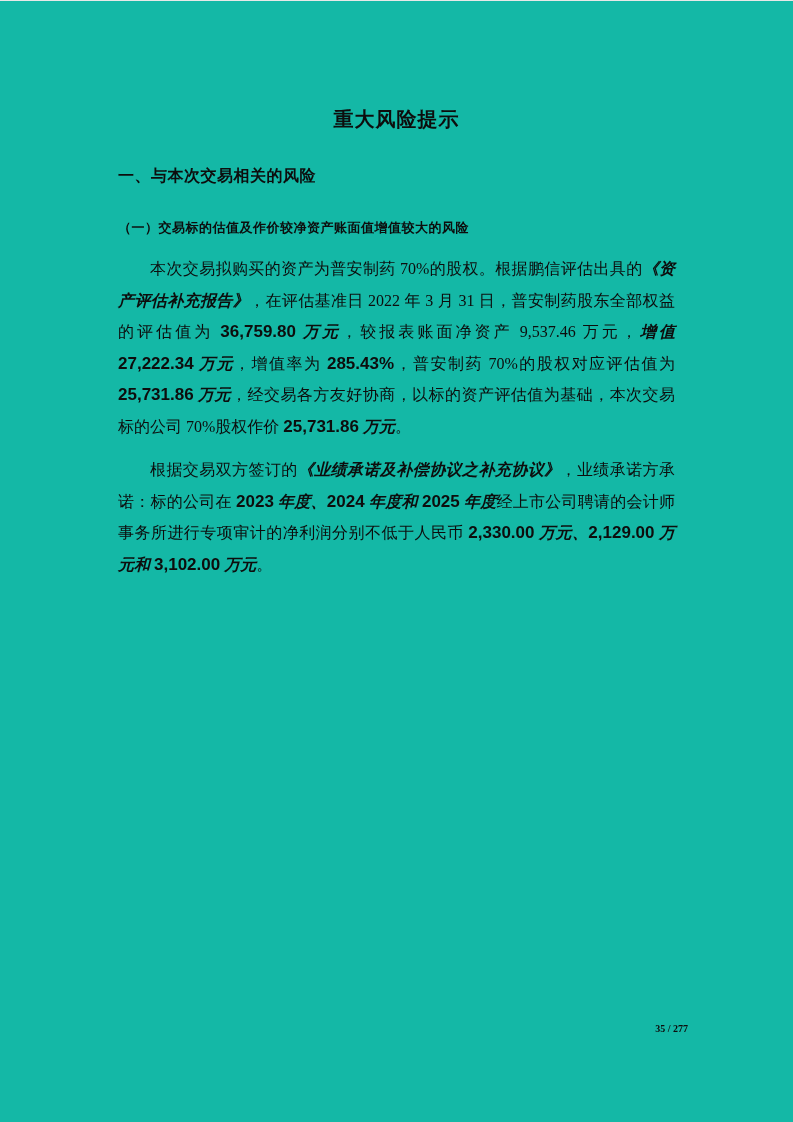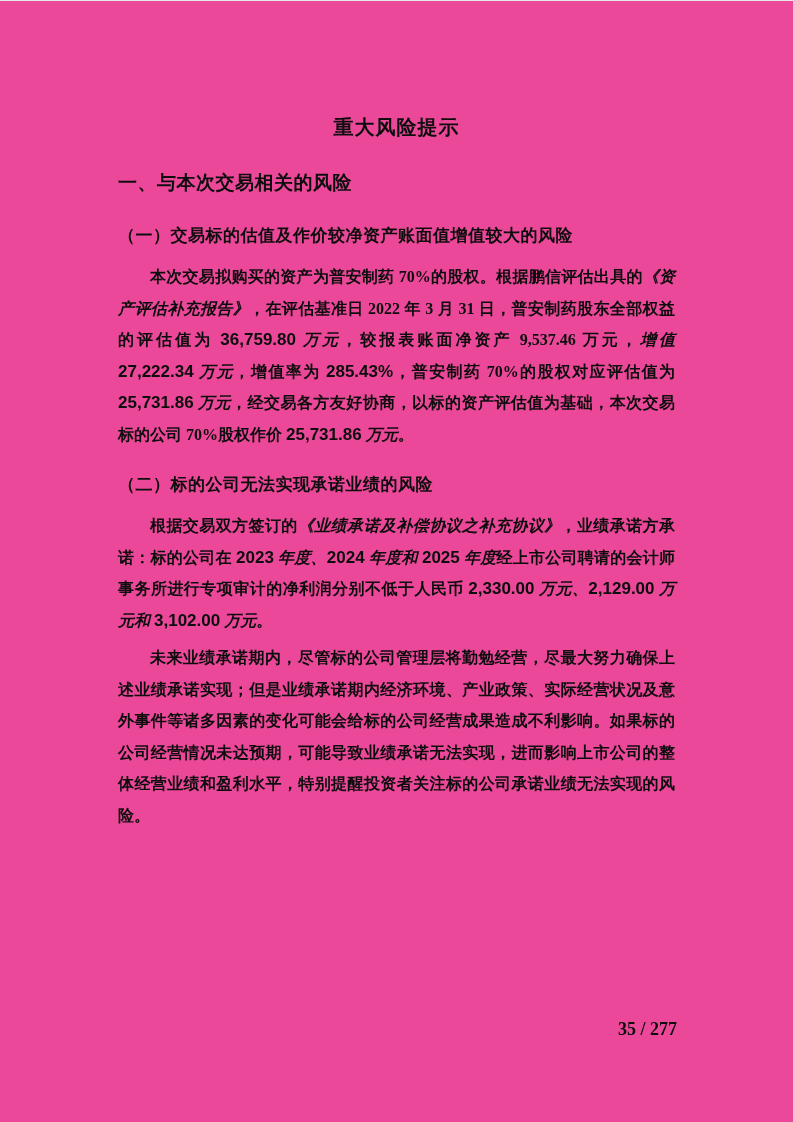--- a/index.html
+++ b/index.html
@@ -5,99 +5,97 @@
   html, body {
     margin: 0;
     padding: 0;
     background: #ffffff;
   }
   .page {
     position: relative;
     width: 793px;
     height: 1122px;
     margin: 0 auto;
-    background: #ec4899;
+    background: #14b8a6;
     box-sizing: border-box;
-    padding: 8px 118px;
+    padding: 0 118px;
     border-top: 1px solid #e8e8e8;
     color: #0d0d0d;
     overflow: hidden;
   }
   .doc-title {
     margin: 0;
     padding-top: 104px;
     font-family: "Liberation Sans", "DejaVu Sans", sans-serif;
     font-weight: bold;
     font-size: 20px;
     line-height: 28px;
     text-align: center;
     letter-spacing: 1px;
   }
   .sec-heading {
     margin: 30px 0 0 0;
-    font-family: Liberation Mono, monospace;
+    font-family: Liberation Sans, sans-serif;
     font-weight: bold;
-    font-size: 19px;
+    font-size: 16px;
     line-height: 26px;
     letter-spacing: 0.5px;
   }
   .sub-heading {
     margin: 26px 0 0 0;
     font-family: Liberation Serif, serif;
     font-weight: bold;
-    font-size: 17px;
+    font-size: 13px;
     line-height: 26px;
     letter-spacing: 0.5px;
   }
   .sub-heading.second {
     margin-top: 22px;
   }
   .para {
     margin: 12px 0 0 0;
     font-family: "Liberation Serif", "DejaVu Serif", serif;
     font-size: 16px;
     line-height: 31.5px;
     text-align: justify;
     text-indent: 2em;
   }
   .para.tight  { margin-top: 10px; }
   .para.tight2 { margin-top: 6px; }
-  .seg-n  { font-weight: bold; font-style: normal; }
+  .seg-n  { font-weight: normal; font-style: normal; }
   .seg-b  {
     font-weight: bold;
     font-style: normal;
     font-family: "Liberation Sans", "DejaVu Sans", sans-serif;
     font-size: 17px;
   }
   .seg-bi { font-weight: bold; font-style: italic; }
   .page-footer {
     position: absolute;
     top: 1018px;
-    right: 116px;
+    right: 105px;
     font-family: "Liberation Serif", "DejaVu Serif", serif;
     font-weight: bold;
-    font-size: 18px;
+    font-size: 10px;
     line-height: 20px;
   }
 </style>
 </head>
 <body>
 
 <div class="page">
 
   <h1 class="doc-title">重大风险提示</h1>
 
   <h2 class="sec-heading">一、与本次交易相关的风险</h2>
 
   <h3 class="sub-heading">（一）交易标的估值及作价较净资产账面值增值较大的风险</h3>
 
   <p class="para"><span class="seg-n">本次交易拟购买的资产为普安制药 70%的股权。根据鹏信评估出具的</span><span class="seg-bi">《资产评估补充报告》</span><span class="seg-n">，在评估基准日 2022 年 3 月 31 日，普安制药股东全部权益的评估值为 </span><span class="seg-b">36,759.80</span><span class="seg-bi"> 万元</span><span class="seg-n">，较报表账面净资产 9,537.46 万元，</span><span class="seg-bi">增值 </span><span class="seg-b">27,222.34</span><span class="seg-bi"> 万元</span><span class="seg-n">，增值率为 </span><span class="seg-b">285.43%</span><span class="seg-n">，普安制药 70%的股权对应评估值为 </span><span class="seg-b">25,731.86</span><span class="seg-bi"> 万元</span><span class="seg-n">，经交易各方友好协商，以标的资产评估值为基础，本次交易标的公司 70%股权作价 </span><span class="seg-b">25,731.86</span><span class="seg-bi"> 万元</span><span class="seg-n">。</span></p>
 
 
-  <h3 class="sub-heading second">（二）标的公司无法实现承诺业绩的风险</h3>
 
   <p class="para"><span class="seg-n">根据交易双方签订的</span><span class="seg-bi">《业绩承诺及补偿协议之补充协议》</span><span class="seg-n">，业绩承诺方承诺：标的公司在 </span><span class="seg-b">2023</span><span class="seg-bi"> 年度、</span><span class="seg-b">2024</span><span class="seg-bi"> 年度和 </span><span class="seg-b">2025</span><span class="seg-bi"> 年度</span><span class="seg-n">经上市公司聘请的会计师事务所进行专项审计的净利润分别不低于人民币 </span><span class="seg-b">2,330.00</span><span class="seg-bi"> 万元、</span><span class="seg-b">2,129.00</span><span class="seg-bi"> 万元和 </span><span class="seg-b">3,102.00</span><span class="seg-bi"> 万元</span><span class="seg-n">。</span></p>
 
-  <p class="para tight2"><span class="seg-n">未来业绩承诺期内，尽管标的公司管理层将勤勉经营，尽最大努力确保上述业绩承诺实现；但是业绩承诺期内经济环境、产业政策、实际经营状况及意外事件等诸多因素的变化可能会给标的公司经营成果造成不利影响。如果标的公司经营情况未达预期，可能导致业绩承诺无法实现，进而影响上市公司的整体经营业绩和盈利水平，特别提醒投资者关注标的公司承诺业绩无法实现的风险。</span></p>
 
   <div class="page-footer">35 / 277</div>
 
 </div>
 
 </body></html>

